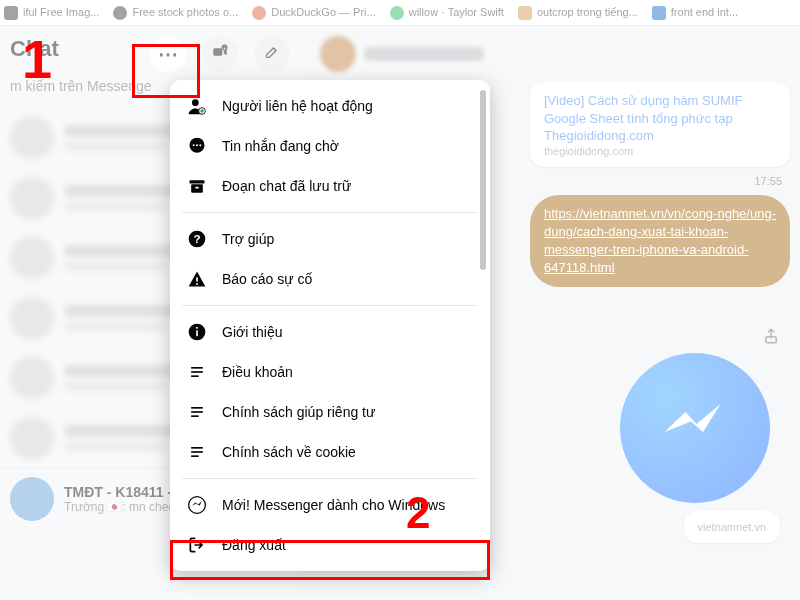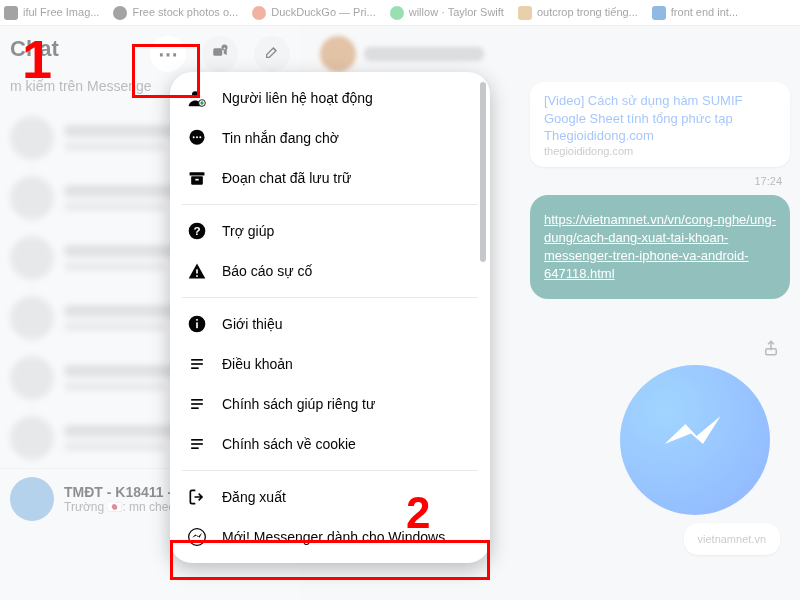--- a/index.html
+++ b/index.html
@@ -23,27 +23,27 @@
 .clear-item .av{background:#5b9bd5}
 .clear-item .name{font-size:14px;font-weight:600;color:#050505}
 .clear-item .sub{font-size:12px;color:#65676b}
 .chatpane{flex:1;background:rgba(240,242,245,0.6);position:relative;padding:10px}
 .chat-head{display:flex;align-items:center;gap:8px;margin-left:10px;margin-bottom:10px;filter:blur(2px)}
 .chat-head .av{width:36px;height:36px;background:#c07a3a}
 .card{background:#fff;border-radius:14px;box-shadow:0 1px 2px rgba(0,0,0,0.12);padding:10px 14px;max-width:260px;float:right;margin-bottom:8px}
 .card-title{font-size:13px;font-weight:400;color:#3b82f6;line-height:1.35}
 .card-dom{font-size:11px;color:#8a8d91;}
 .time{clear:both;text-align:right;font-size:11px;color:#65676b;margin:4px 8px 8px 0}
-.bubble{background:#0f766e;color:#fff;border-radius:18px;padding:16px 14px;max-width:260px;float:right;font-size:13px;line-height:1.4;text-decoration:underline;word-break:break-word}
+.bubble{background:#a16207;color:#fff;border-radius:29px;padding:10px 14px;max-width:260px;float:right;font-size:13px;line-height:1.4;text-decoration:underline;word-break:break-word}
 .share-ico{clear:both;float:right;margin:40px 10px 4px 0;color:#65676b;font-size:16px}
 .big-logo{clear:both;float:right;width:150px;height:150px;border-radius:50%;background:radial-gradient(circle at 30% 30%,#2fa3ff,#0a5cff);display:flex;align-items:center;justify-content:center;margin-right:20px}
 .big-logo svg{width:80px;height:80px}
 .card2{clear:both;float:right;margin-top:8px;margin-right:10px;max-width:260px}
 .overlay{position:absolute;inset:0;background:rgba(255,255,255,0.55);pointer-events:none}
-.menu{position:absolute;left:170px;top:72px;width:320px;background:#fff;border-radius:22px;box-shadow:0 6px 20px rgba(0,0,0,0.25);padding:6px 0;z-index:10}
+.menu{position:absolute;left:170px;top:80px;width:320px;background:#fff;border-radius:10px;box-shadow:0 6px 20px rgba(0,0,0,0.25);padding:6px 0;z-index:10}
 .menu-item{display:flex;align-items:center;gap:14px;padding:9px 16px;font-size:14px;color:#050505;cursor:pointer}
 .menu-ico{width:22px;height:22px;display:flex;align-items:center;justify-content:center;color:#050505}
 .menu-sep{height:1px;background:#e6e8ea;margin:6px 12px}
 .menu-scroll{position:absolute;right:4px;top:10px;width:6px;height:180px;background:#c5c7cb;border-radius:3px}
 .annot1{position:absolute;left:22px;top:28px;color:#ff0000;font-size:54px;font-weight:900;z-index:20}
 .annot-box1{position:absolute;left:132px;top:44px;width:68px;height:54px;border:3px solid #ff0000;z-index:20}
 .annot2{position:absolute;left:406px;top:488px;color:#ff0000;font-size:44px;font-weight:900;z-index:20}
 .annot-box2{position:absolute;left:170px;top:540px;width:320px;height:40px;border:3px solid #ff0000;z-index:20}
 </style>
 </head>
@@ -155,21 +155,21 @@
 
   <div class="chatpane">
     <div class="chat-head">
       <div class="av"></div>
       <div style="width:120px;height:14px;background:#b0b3b8;border-radius:6px"></div>
     </div>
     <div class="card">
       <div class="card-title">[Video] Cách sử dụng hàm SUMIF Google Sheet tính tổng phức tạp Thegioididong.com</div>
       <div class="card-dom">thegioididong.com</div>
     </div>
-    <div class="time">17:24</div>
+    <div class="time">17:55</div>
     <div class="bubble">https://vietnamnet.vn/vn/cong-nghe/ung-dung/cach-dang-xuat-tai-khoan-messenger-tren-iphone-va-android-647118.html</div>
     <div class="share-ico">
       <svg width="18" height="18" viewBox="0 0 24 24" fill="none" stroke="#65676b" stroke-width="2">
           <path d="M12 3v12M8 7l4-4 4 4"></path>
           <rect x="5" y="13" width="14" height="8" rx="2"></rect>
         </svg>
     </div>
     <div class="big-logo">
       <svg viewBox="0 0 100 100">
           <path d="M12 55 L38 30 L52 45 L82 20 L60 55 L45 42 Z" fill="#fff"></path>
@@ -275,34 +275,34 @@
           <line x1="5" y1="7" x2="19" y2="7"></line>
           <line x1="5" y1="12" x2="19" y2="12"></line>
           <line x1="5" y1="17" x2="14" y2="17"></line>
         </svg>
       </span>
       <span>Chính sách về cookie</span>
     </div>
   <div class="menu-sep"></div>
   <div class="menu-item">
       <span class="menu-ico">
+        <svg width="20" height="20" viewBox="0 0 24 24">
+          <circle cx="12" cy="12" r="10" fill="none" stroke="#050505" stroke-width="1.5"></circle>
+          <path d="M6 13l4-4 3 3 5-5-3 6-3-3z" fill="#050505"></path>
+        </svg>
+      </span>
+      <span>Mới! Messenger dành cho Windows</span>
+    </div>
+  <div class="menu-item">
+      <span class="menu-ico">
         <svg width="20" height="20" viewBox="0 0 24 24" fill="none" stroke="#050505" stroke-width="2">
           <path d="M10 4H6a2 2 0 00-2 2v12a2 2 0 002 2h4"></path>
           <path d="M14 8l4 4-4 4M18 12H9"></path>
         </svg>
       </span>
       <span>Đăng xuất</span>
-    </div>
-  <div class="menu-item">
-      <span class="menu-ico">
-        <svg width="20" height="20" viewBox="0 0 24 24">
-          <circle cx="12" cy="12" r="10" fill="none" stroke="#050505" stroke-width="1.5"></circle>
-          <path d="M6 13l4-4 3 3 5-5-3 6-3-3z" fill="#050505"></path>
-        </svg>
-      </span>
-      <span>Mới! Messenger dành cho Windows</span>
     </div>
 </div>
 
 <div class="annot1">1</div>
 <div class="annot-box1"></div>
 <div class="annot2">2</div>
 <div class="annot-box2"></div>
 
 </body></html>

